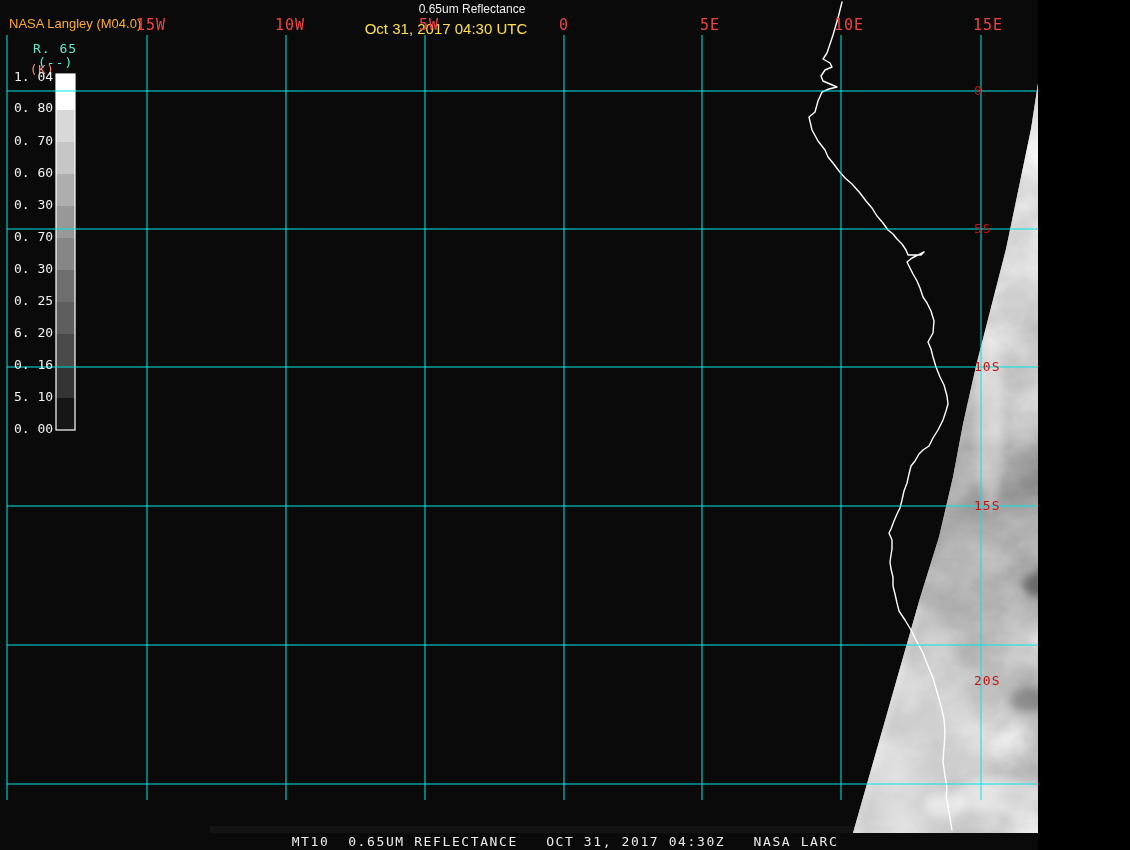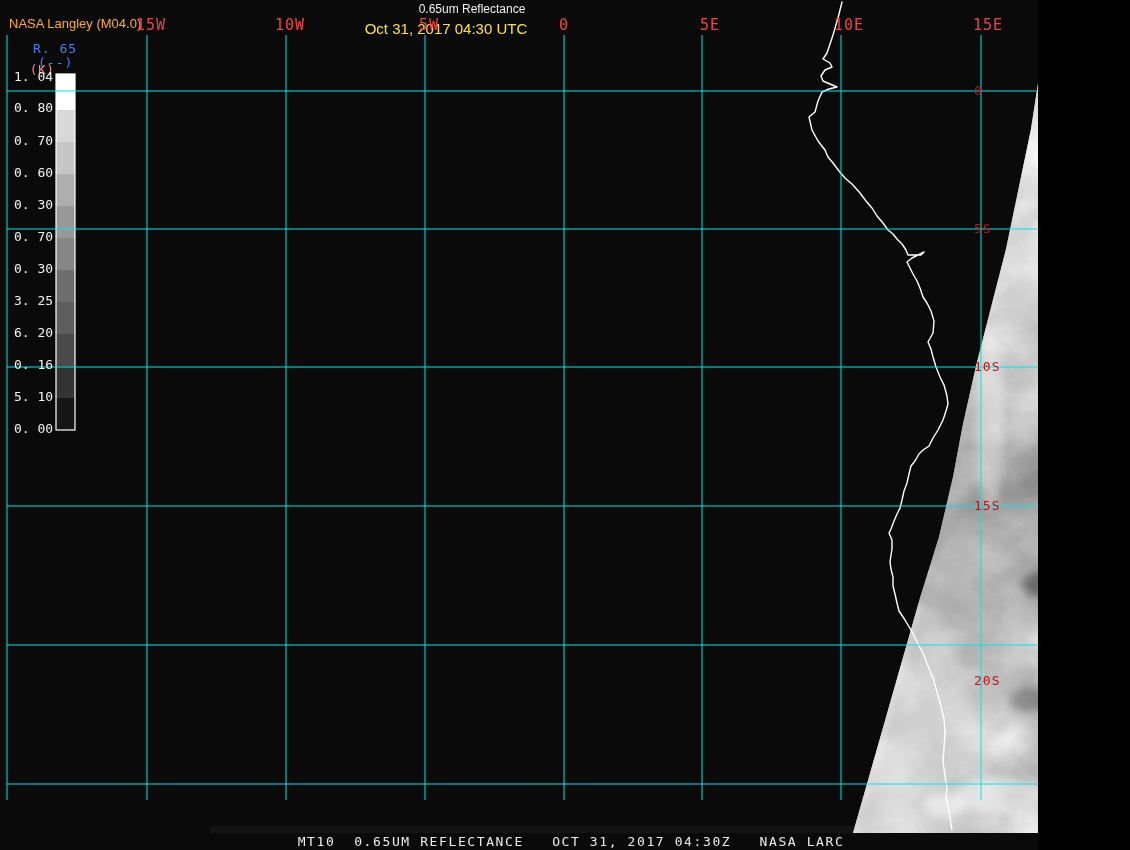--- a/index.html
+++ b/index.html
@@ -22,26 +22,26 @@
     font-family:"Liberation Sans", sans-serif;
     font-size:12px;color:#f0f0f0;
   }
   .map-subtitle{
     left:446px;top:21px;transform:translateX(-50%);
     font-family:"Liberation Sans", sans-serif;
     font-size:15px;color:#fde047;
   }
   .lon{top:18px;transform:translateX(-50%);font-size:15px;color:#ef4444;letter-spacing:1px;}
   .lat{left:974px;font-size:13px;color:#c51212;letter-spacing:1px;}
-  .cb-head{color:#3b82f6;font-size:13px;letter-spacing:1px;}
+  .cb-head{color:#5eead4;font-size:13px;letter-spacing:1px;}
   .cb-k{color:#ff8f7a;font-size:12px;letter-spacing:1px;}
   .cb-tick{left:14px;width:40px;font-size:13px;color:#f2f2f2;}
   .footer{
     left:565px;top:835px;transform:translateX(-50%);
-    font-size:13px;color:#ececec;letter-spacing:1.6px;white-space:pre;margin-left:6px;
+    font-size:13px;color:#ececec;letter-spacing:1.6px;white-space:pre;
   }
 </style>
 </head>
 <body>
 
 <div id="screen">
 
   <svg width="1130" height="850" viewBox="0 0 1130 850">
     <defs>
       <clipPath id="swathClip">
@@ -159,20 +159,20 @@
   <div class="lbl cb-head" style="left:38px;top:56px">(--)</div>
   <div class="lbl cb-k" style="left:30px;top:64px">(K)</div>
 
   <div class="lbl cb-tick" style="top:70px">1. 04</div>
   <div class="lbl cb-tick" style="top:101px">0. 80</div>
   <div class="lbl cb-tick" style="top:134px">0. 70</div>
   <div class="lbl cb-tick" style="top:166px">0. 60</div>
   <div class="lbl cb-tick" style="top:198px">0. 30</div>
   <div class="lbl cb-tick" style="top:230px">0. 70</div>
   <div class="lbl cb-tick" style="top:262px">0. 30</div>
-  <div class="lbl cb-tick" style="top:294px">3. 25</div>
+  <div class="lbl cb-tick" style="top:294px">0. 25</div>
   <div class="lbl cb-tick" style="top:326px">6. 20</div>
   <div class="lbl cb-tick" style="top:358px">0. 16</div>
   <div class="lbl cb-tick" style="top:390px">5. 10</div>
   <div class="lbl cb-tick" style="top:422px">0. 00</div>
 
   <div class="lbl footer">MT10  0.65UM REFLECTANCE   OCT 31, 2017 04:30Z   NASA LARC</div>
 </div>
 
 </body></html>

